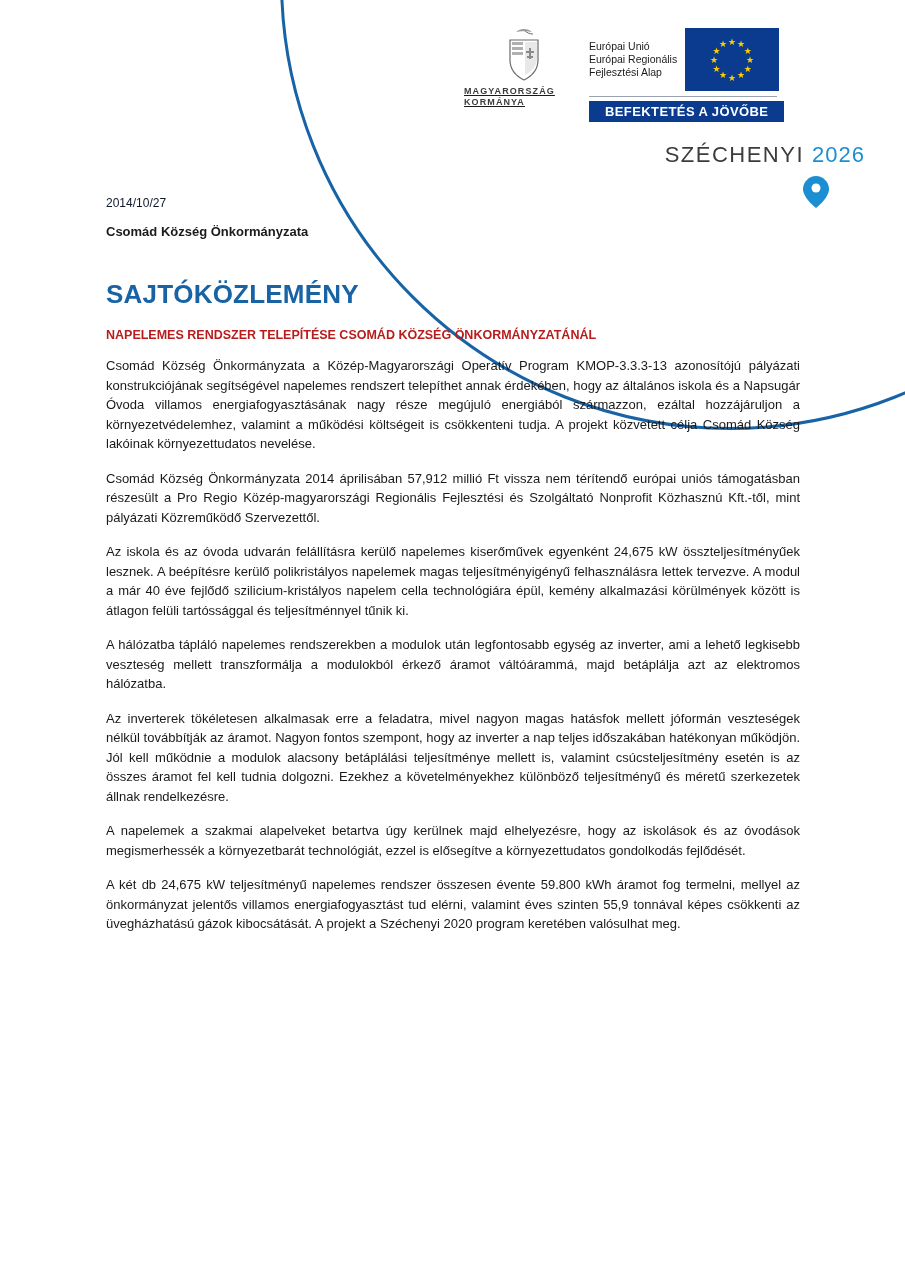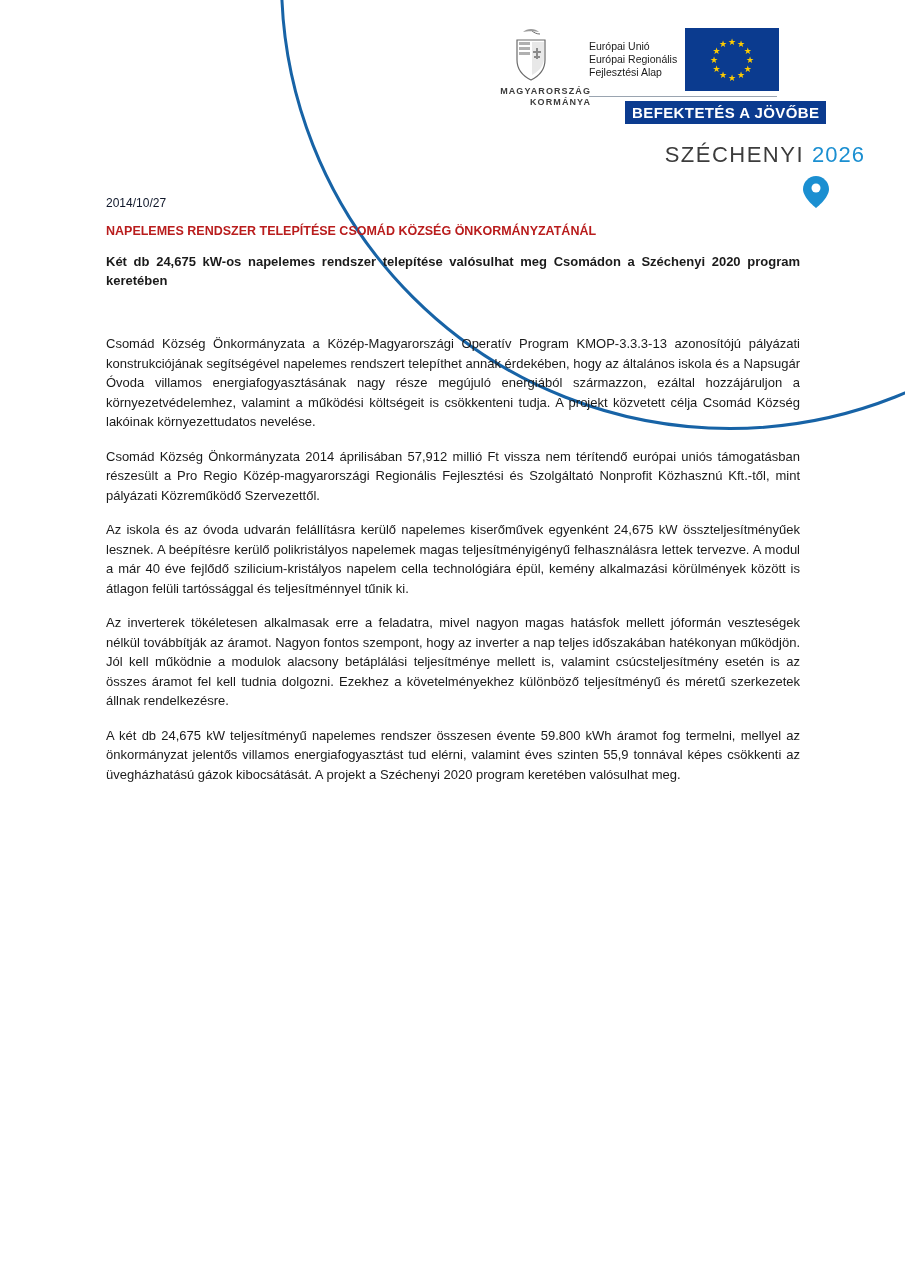--- a/index.html
+++ b/index.html
@@ -32,24 +32,25 @@
   .header-block {
     position: absolute;
     top: 22px;
     right: 26px;
     width: 420px;
     height: 170px;
   }
 
   .emblem {
     position: absolute;
-    left: 12px;
+    left: 5px;
     top: 4px;
     width: 120px;
-    text-align: right;
+    text-align: left;
+    text-decoration: underline;
   }
   .emblem-shield {
     width: 44px;
     height: 56px;
     margin: 0 auto;
     position: relative;
   }
   .emblem-shield svg { display: block; }
   .emblem-text {
     margin-top: 4px;
@@ -93,26 +94,25 @@
   }
   .eu-divider {
     margin-top: 5px;
     border-top: 1px solid #9aa4b0;
     width: 188px;
   }
   .eu-tagline {
     margin-top: 4px;
     background: #0b3b8f;
     color: #ffffff;
-    font-size: 15px;
+    font-size: 13px;
     font-weight: 700;
     letter-spacing: 0.4px;
-    padding: 3px 7px;
+    padding: 3px 16px;
     display: inline-block;
-    margin-left: 36px;
   }
 
   .szechenyi {
     position: absolute;
     right: 14px;
     top: 120px;
     display: flex;
   }
   .sz-text {
     font-size: 22px;
@@ -243,23 +243,26 @@
       <span class="sz-2020">2026</span>
       <svg class="sz-pin" viewBox="0 0 26 32">
         <path d="M13 0 C20 0 26 6 26 13 C26 22 13 32 13 32 C13 32 0 22 0 13 C0 6 6 0 13 0 Z" fill="#1b8fd1"></path>
         <circle cx="13" cy="12" r="4.5" fill="#ffffff"></circle>
       </svg>
     </div>
   </div>
 
   <div class="doc">
     <div class="date">2014/10/27</div>
+    <div class="org">Csomád Község Önkormányzata</div>
+    <h1 class="title">SAJTÓKÖZLEMÉNY</h1>
     <div class="subtitle">NAPELEMES RENDSZER TELEPÍTÉSE CSOMÁD KÖZSÉG ÖNKORMÁNYZATÁNÁL</div>
-    <div class="lead">Két db 24,675 kW-os napelemes rendszer telepítése valósulhat meg Csomádon a Széchenyi 2020 program keretében</div>
 
     <p class="para first">Csomád Község Önkormányzata a Közép-Magyarországi Operatív Program KMOP-3.3.3-13 azonosítójú pályázati konstrukciójának segítségével napelemes rendszert telepíthet annak érdekében, hogy az általános iskola és a Napsugár Óvoda villamos energiafogyasztásának nagy része megújuló energiából származzon, ezáltal hozzájáruljon a környezetvédelemhez, valamint a működési költségeit is csökkenteni tudja. A projekt közvetett célja Csomád Község lakóinak környezettudatos nevelése.</p>
     <p class="para">Csomád Község Önkormányzata 2014 áprilisában 57,912 millió Ft vissza nem térítendő európai uniós támogatásban részesült a Pro Regio Közép-magyarországi Regionális Fejlesztési és Szolgáltató Nonprofit Közhasznú Kft.-től, mint pályázati Közreműködő Szervezettől.</p>
     <p class="para">Az iskola és az óvoda udvarán felállításra kerülő napelemes kiserőművek egyenként 24,675 kW összteljesítményűek lesznek. A beépítésre kerülő polikristályos napelemek magas teljesítményigényű felhasználásra lettek tervezve. A modul a már 40 éve fejlődő szilicium-kristályos napelem cella technológiára épül, kemény alkalmazási körülmények között is átlagon felüli tartóssággal és teljesítménnyel tűnik ki.</p>
+    <p class="para">A hálózatba tápláló napelemes rendszerekben a modulok után legfontosabb egység az inverter, ami a lehető legkisebb veszteség mellett transzformálja a modulokból érkező áramot váltóárammá, majd betáplálja azt az elektromos hálózatba.</p>
     <p class="para">Az inverterek tökéletesen alkalmasak erre a feladatra, mivel nagyon magas hatásfok mellett jóformán veszteségek nélkül továbbítják az áramot. Nagyon fontos szempont, hogy az inverter a nap teljes időszakában hatékonyan működjön. Jól kell működnie a modulok alacsony betáplálási teljesítménye mellett is, valamint csúcsteljesítmény esetén is az összes áramot fel kell tudnia dolgozni. Ezekhez a követelményekhez különböző teljesítményű és méretű szerkezetek állnak rendelkezésre.</p>
+    <p class="para">A napelemek a szakmai alapelveket betartva úgy kerülnek majd elhelyezésre, hogy az iskolások és az óvodások megismerhessék a környezetbarát technológiát, ezzel is elősegítve a környezettudatos gondolkodás fejlődését.</p>
     <p class="para">A két db 24,675 kW teljesítményű napelemes rendszer összesen évente 59.800 kWh áramot fog termelni, mellyel az önkormányzat jelentős villamos energiafogyasztást tud elérni, valamint éves szinten 55,9 tonnával képes csökkenti az üvegházhatású gázok kibocsátását. A projekt a Széchenyi 2020 program keretében valósulhat meg.</p>
   </div>
 
 </div>
 
 </body></html>

